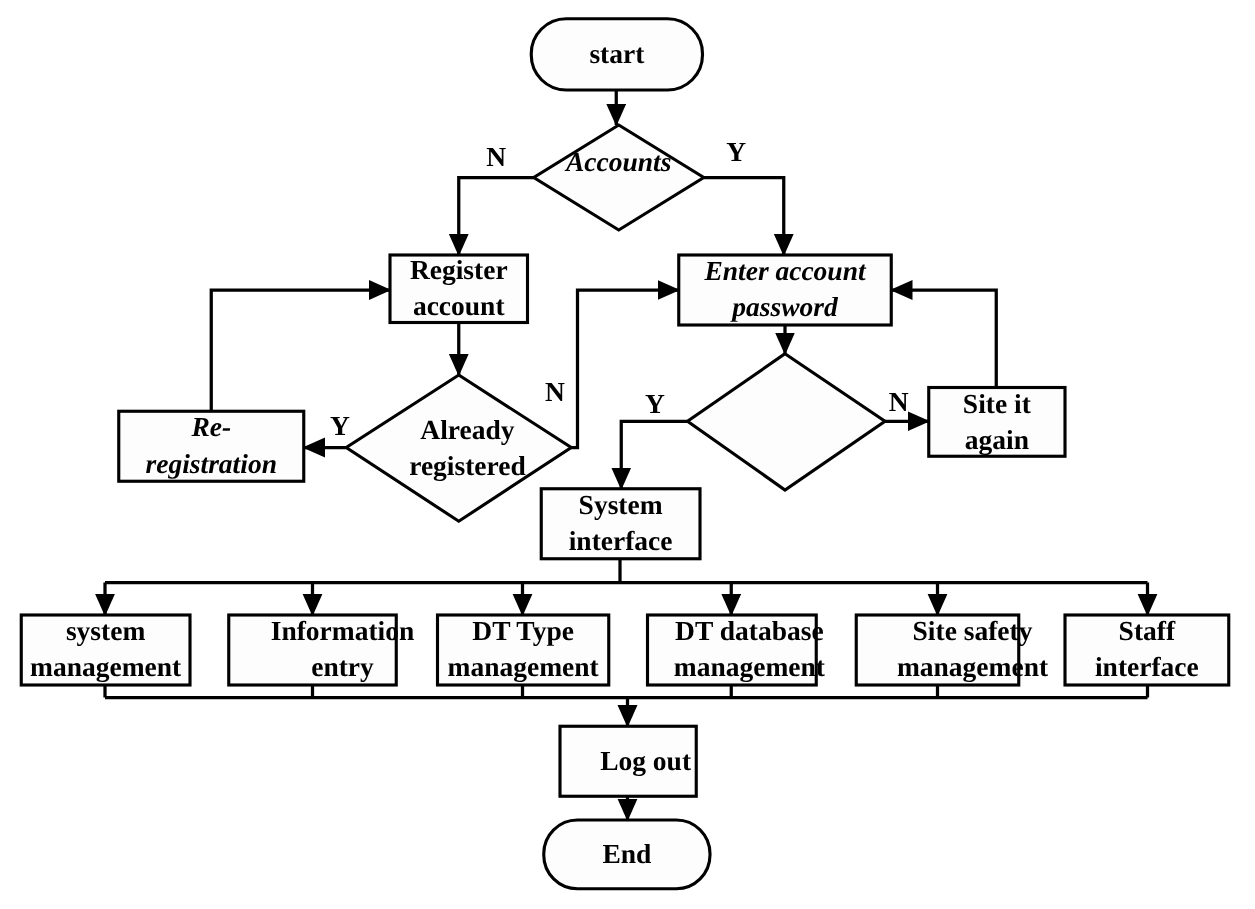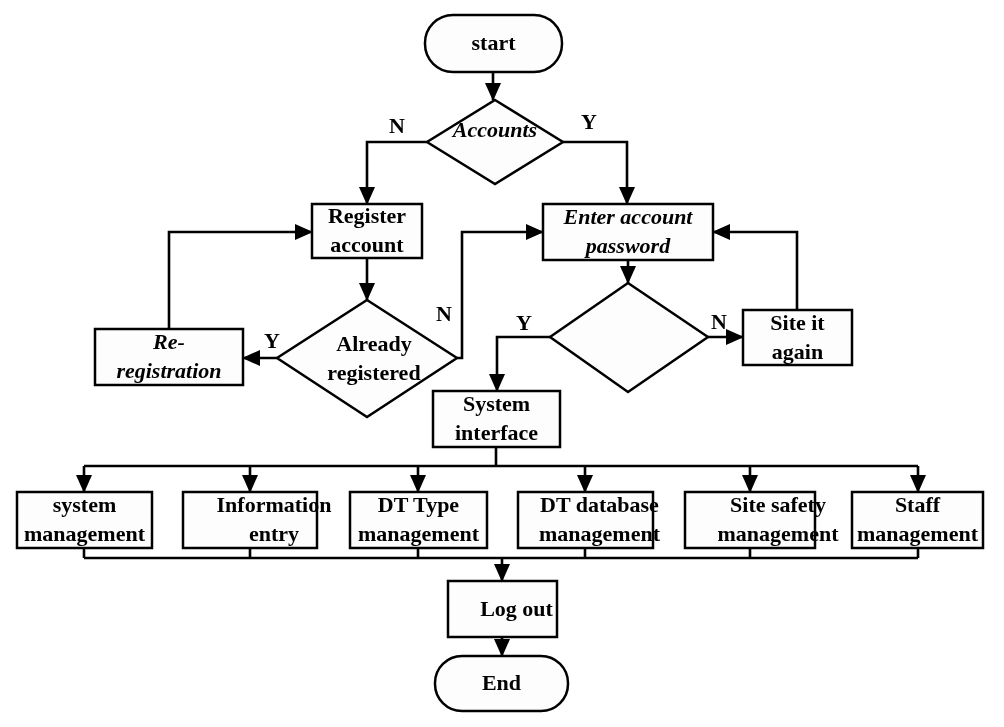--- a/index.html
+++ b/index.html
@@ -165,21 +165,21 @@
   <div class="node-label" style="left:350px; top:492px; width:137px; height:56px;">DT Type
 management</div>
 
   <div class="node-label" style="left:518px; top:492px; width:163px; height:56px;">DT database
 management</div>
 
   <div class="node-label" style="left:685px; top:492px; width:130px; height:56px;margin-left:28px;">Site safety
 management</div>
 
   <div class="node-label" style="left:852px; top:492px; width:131px; height:56px;">Staff
-management</div>
+interface</div>
 
   <div class="node-label" style="left:448px; top:581px; width:109px; height:56px;margin-left:14px;">Log out</div>
 
   <div class="node-label" style="left:435px; top:656px; width:133px; height:55px;">End</div>
 
   <div class="branch-label" style="left:381px; top:112px; width:32px; height:28px;">N</div>
 
   <div class="branch-label" style="left:573px; top:108px; width:32px; height:28px;">Y</div>
 
   <div class="branch-label" style="left:256px; top:327px; width:32px; height:28px;">Y</div>

